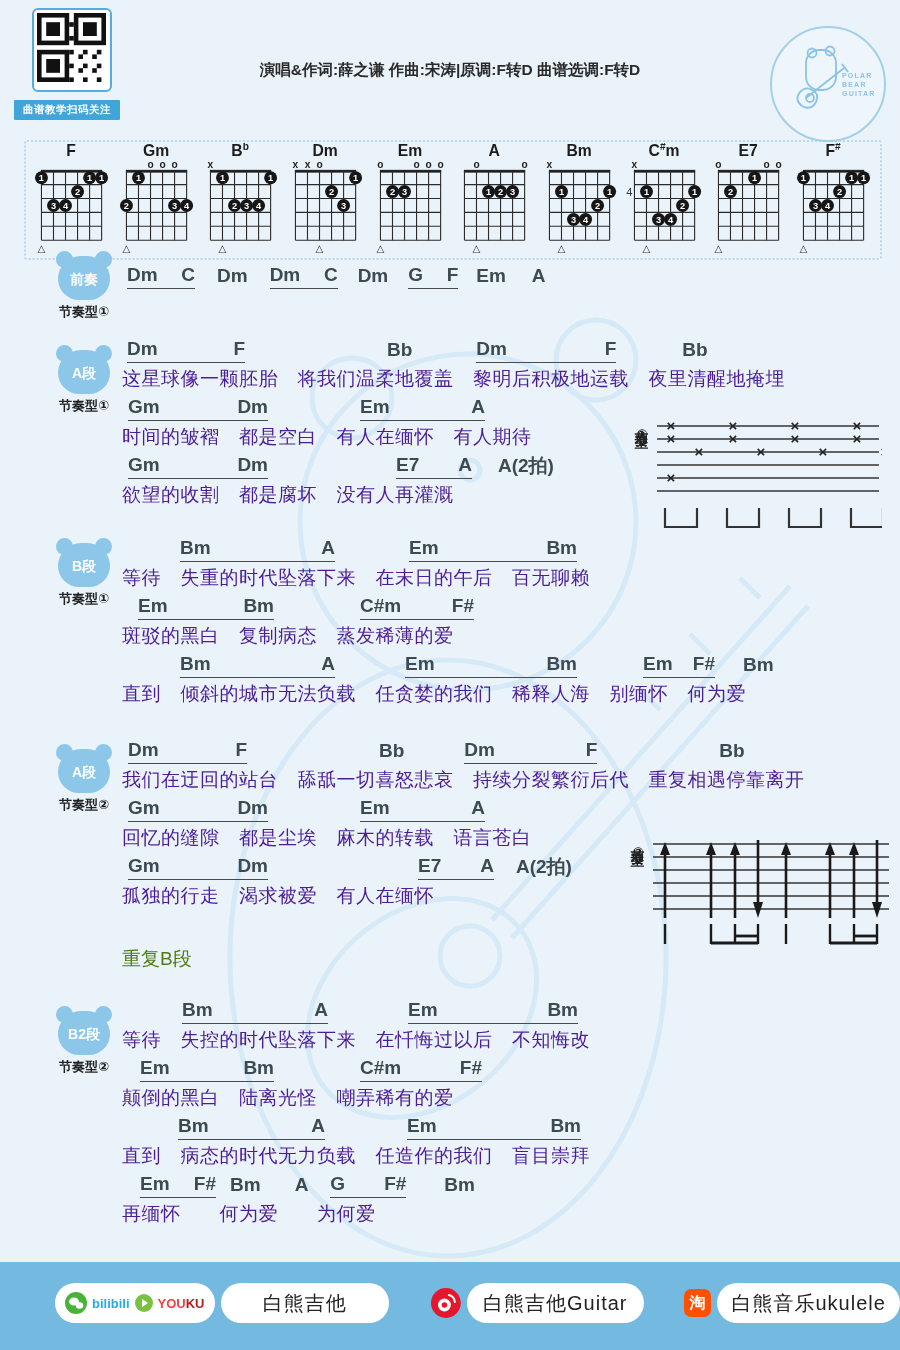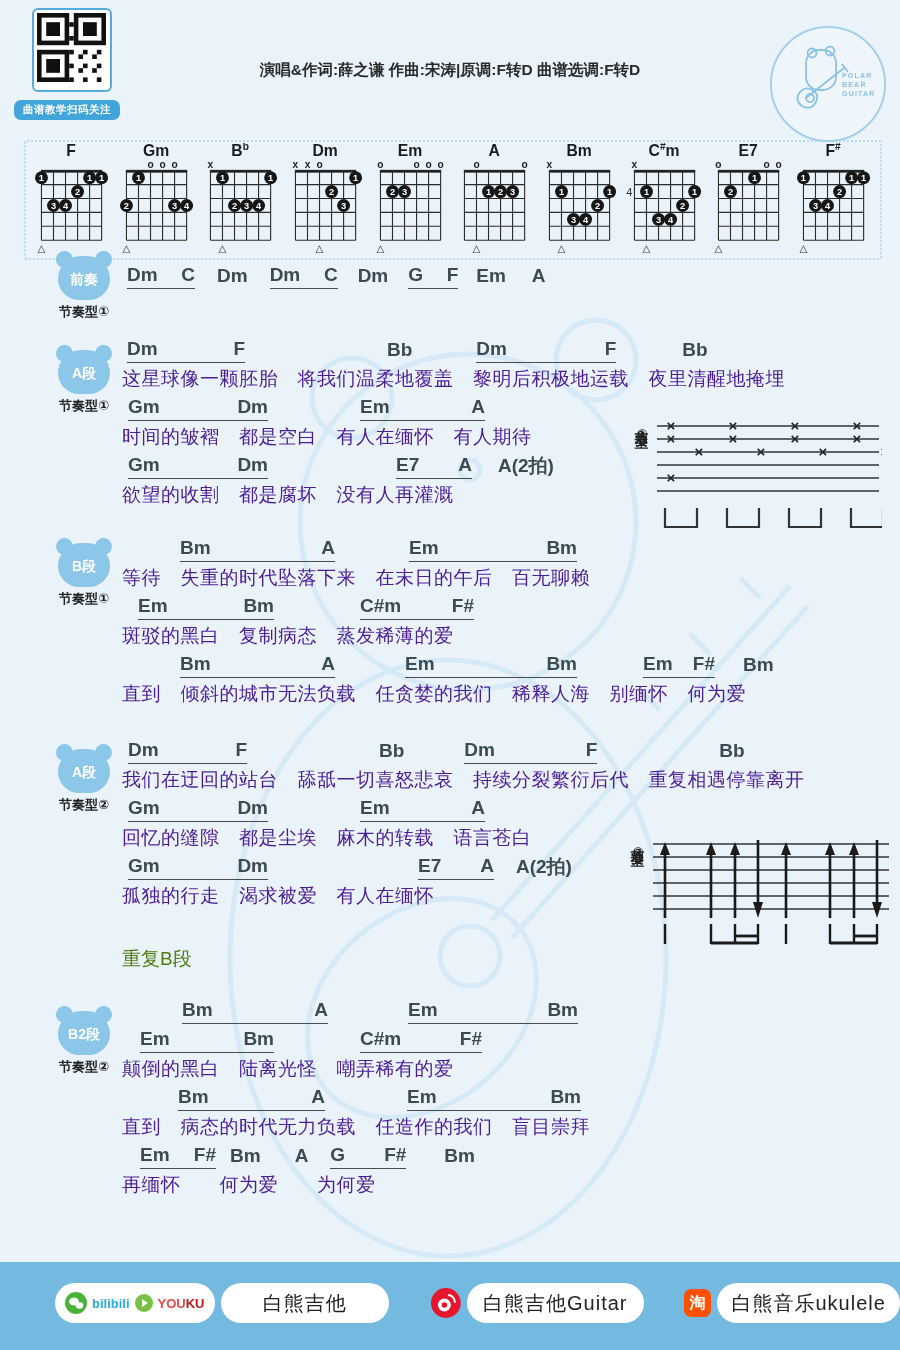--- a/index.html
+++ b/index.html
@@ -3,21 +3,21 @@
 <meta charset="utf-8">
 <style>
   html,body{margin:0;padding:0;}
   body{font-family:"Liberation Sans","DejaVu Sans",sans-serif;}
   .stage{position:relative;width:900px;height:1350px;overflow:hidden;background:#eaf3fa;}
   .watermark{position:absolute;left:0;top:0;z-index:0;pointer-events:none;}
 
   
   .qr-wrap{position:absolute;left:32px;top:8px;background:#fff;border:2px solid #55ace0;border-radius:6px;padding:3px;z-index:2;}
   .qr-caption{position:absolute;left:14px;top:100px;background:#41a5da;color:#fff;font-size:10.5px;font-weight:bold;
-    padding:3px 9px;border-radius:7px;z-index:2;letter-spacing:.5px;}
+    padding:3px 9px;border-radius:1px;z-index:2;letter-spacing:.5px;}
   .page-title{position:absolute;left:0;top:10px;width:100%;text-align:center;font-size:37px;font-weight:bold;color:#1c1c1c;letter-spacing:2px;z-index:1;}
   .page-subtitle{position:absolute;left:0;top:60px;width:100%;text-align:center;font-size:15.5px;font-weight:600;color:#2a2a2a;z-index:1;}
   .logo{position:absolute;right:14px;top:26px;width:112px;height:112px;border:2.5px solid #a3cfe9;border-radius:50%;background:#eef6fc;z-index:3;}
 
   
   .chord-bank{position:absolute;left:24px;top:140px;width:846px;height:114px;border:2px dotted #b7d9ed;border-radius:3px;
     display:flex;justify-content:space-between;padding:1px 4px;z-index:1;}
   .chord-cell{width:84px;display:flex;justify-content:center;}
 
   
@@ -659,20 +659,21 @@
         <div class="rlabel">节奏型②</div>
       </div>
       <div class="lines">
         <div class="chord-row"><span class="cseg u" style="width: 146px; margin-left: 60px;">
             <span>Bm</span>
             <span>A</span>
           </span><span class="cseg u" style="width: 170px; margin-left: 80px;">
             <span>Em</span>
             <span>Bm</span>
           </span></div>
+        <div class="lyric-row">等待　失控的时代坠落下来　在忏悔过以后　不知悔改</div>
         <div class="chord-row"><span class="cseg u" style="width: 134px; margin-left: 18px;">
             <span>Em</span>
             <span>Bm</span>
           </span><span class="cseg u" style="width: 122px; margin-left: 86px;">
             <span>C#m</span>
             <span>F#</span>
           </span></div>
         <div class="lyric-row">颠倒的黑白　陆离光怪　嘲弄稀有的爱</div>
         <div class="chord-row"><span class="cseg u" style="width: 147px; margin-left: 56px;">
             <span>Bm</span>

